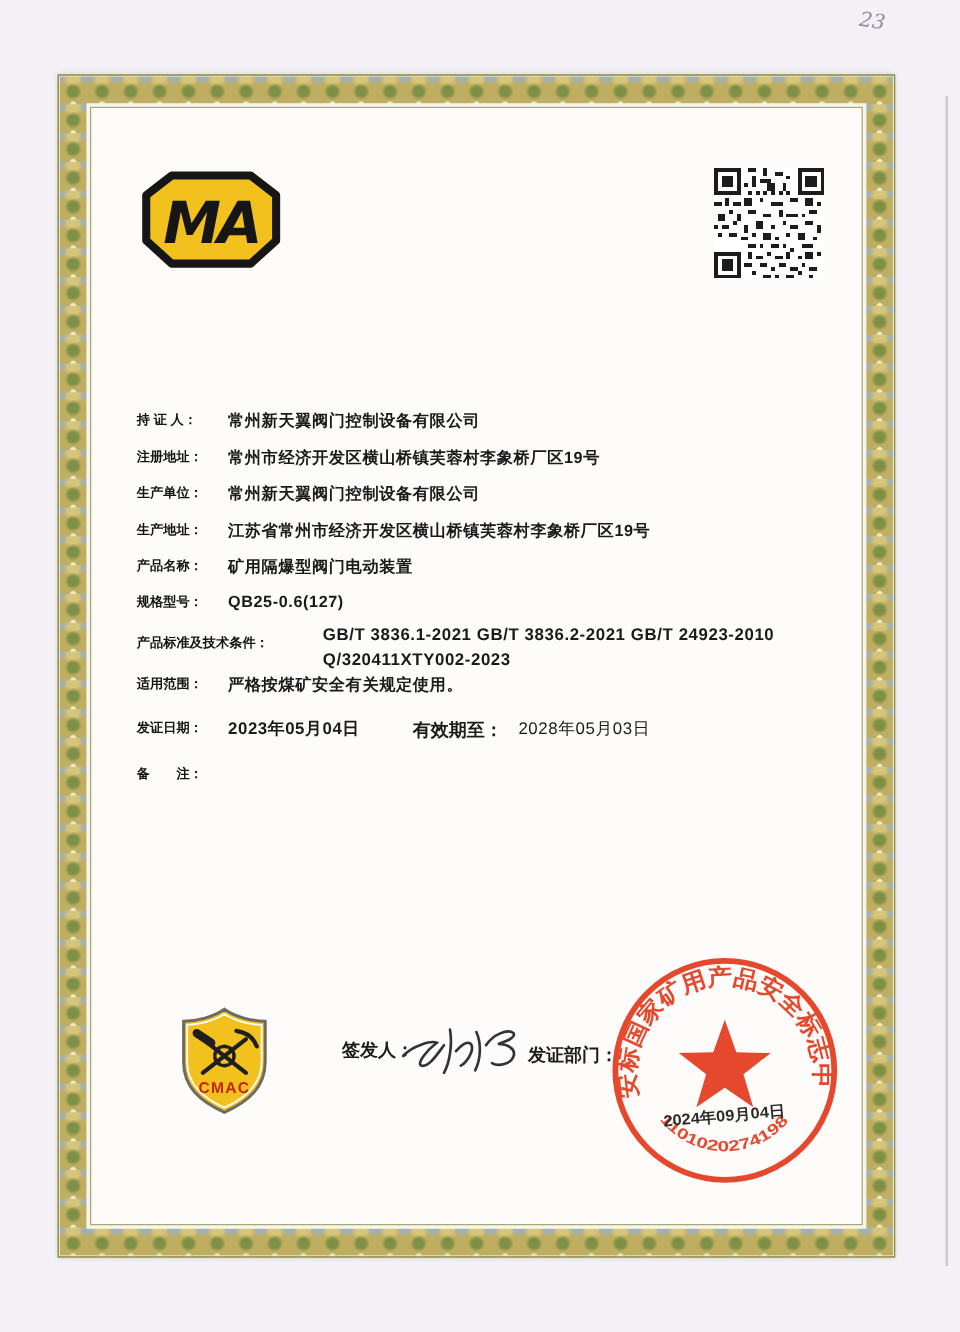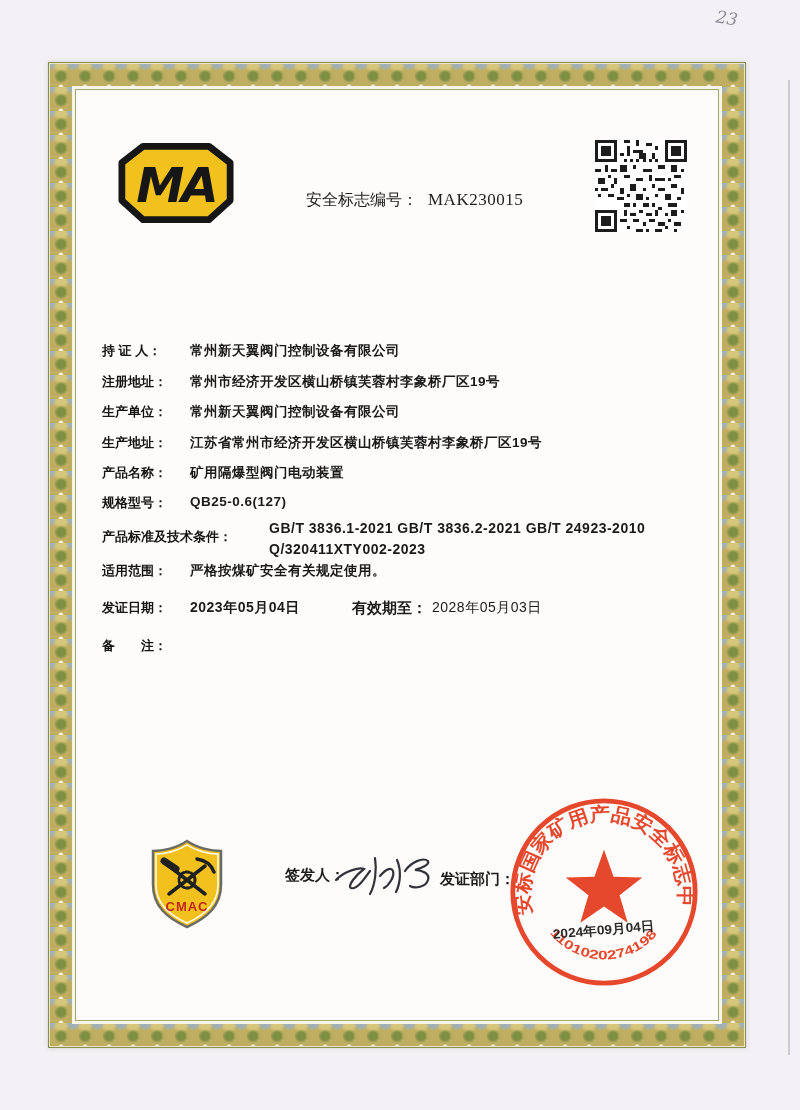--- a/index.html
+++ b/index.html
@@ -43,25 +43,25 @@
   .qr{position:absolute;left:519px;top:50px;width:92px;height:92px;}
 
   .doc-title{
     position:absolute;left:0;top:158px;width:100%;margin:0;text-align:center;
     font-family:"Liberation Serif","DejaVu Serif",serif;
     font-size:38px;font-weight:900;letter-spacing:3px;color:#17171a;
   }
 
   
   .row{position:absolute;left:0;width:100%;}
-  .flabel{position:absolute;left:26px;white-space:pre;font-size:13px;font-weight:700;color:#141414;}
+  .flabel{position:absolute;left:38px;white-space:pre;font-size:11px;font-weight:700;color:#141414;}
   .fvalue{position:absolute;left:114px;white-space:pre;font-size:13.5px;font-weight:700;color:#1a1a1a;letter-spacing:.5px;}
   .std-label{top:10px;}
   .std-value{left:193px;width:412px;white-space:normal;line-height:21px;font-size:14px;}
-  .vlabel2{position:absolute;left:268px;white-space:pre;font-size:15px;font-weight:700;margin-left:8px;}
+  .vlabel2{position:absolute;left:268px;white-space:pre;font-size:15px;font-weight:700;}
   .vvalue2{position:absolute;left:356px;white-space:pre;font-size:13.5px;font-weight:400;letter-spacing:.5px;}
 
   
   .statement{
     position:absolute;left:14px;top:651px;width:624px;margin:0;
     font-family:"Liberation Serif","DejaVu Serif",serif;
     font-size:15px;font-weight:700;line-height:22.5px;color:#161616;
     text-indent:2em;text-align:justify;letter-spacing:.3px;
   }
 
@@ -80,23 +80,20 @@
 <div class="scan-line"></div>
 
 <div class="frame">
   <div class="content">
 
     <svg class="ma-logo" viewBox="0 0 120 84">
       <polygon points="26,4 94,4 116,21 116,60 94,80 26,80 4,60 4,21" fill="#f2c11e" stroke="#161616" stroke-width="7" stroke-linejoin="round"></polygon>
       <text x="60" y="62" text-anchor="middle" font-size="50" font-weight="900" font-style="italic" fill="#161616" letter-spacing="-3" font-family="'DejaVu Sans',sans-serif">MA</text>
     </svg>
 
-    <div class="cert-no">
-      <span>安全标志编号：</span><span class="val">MAK230015</span>
-    </div>
 
     <svg class="qr" viewBox="0 0 29 29" shape-rendering="crispEdges">
       <rect x="0" y="0" width="29" height="29" fill="#ffffff"></rect>
       <g fill="#1c1c1c">
         <rect x="0" y="0" width="7" height="7"></rect>
           <rect x="22" y="0" width="7" height="7"></rect>
           <rect x="0" y="22" width="7" height="7"></rect>
         <rect x="1" y="1" width="5" height="5" fill="#fff"></rect>
           <rect x="23" y="1" width="5" height="5" fill="#fff"></rect>
           <rect x="1" y="23" width="5" height="5" fill="#fff"></rect>

